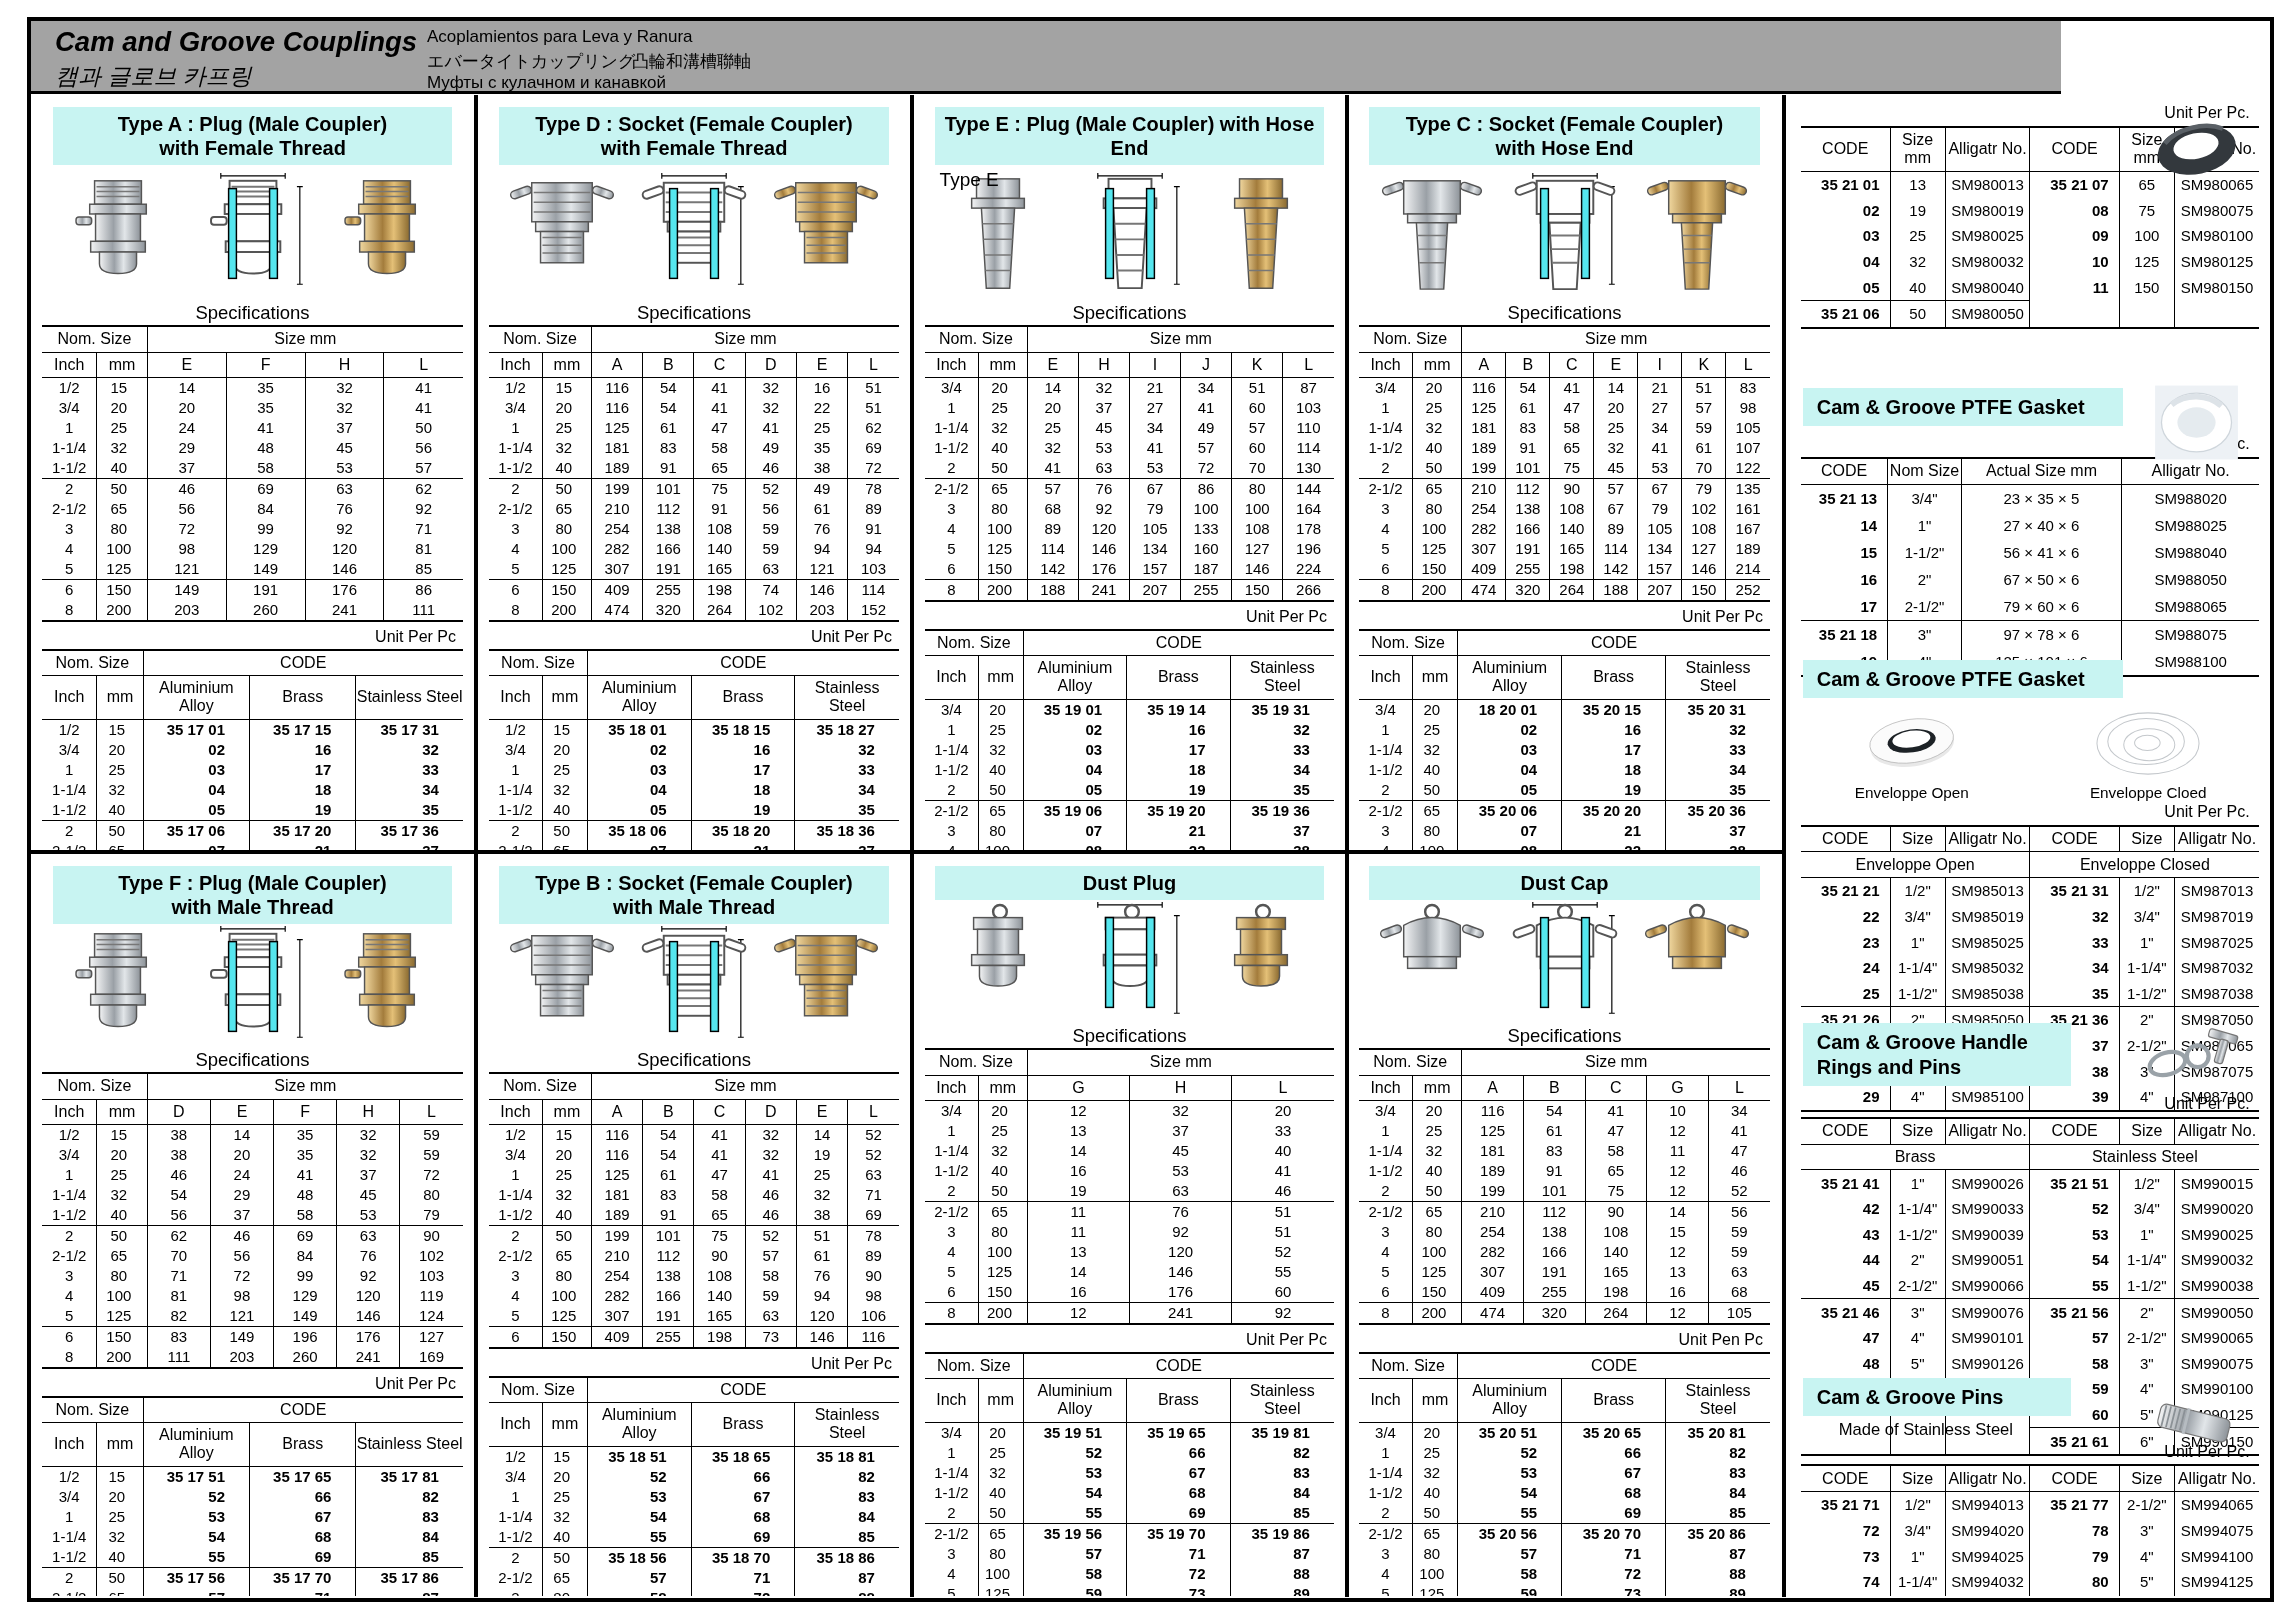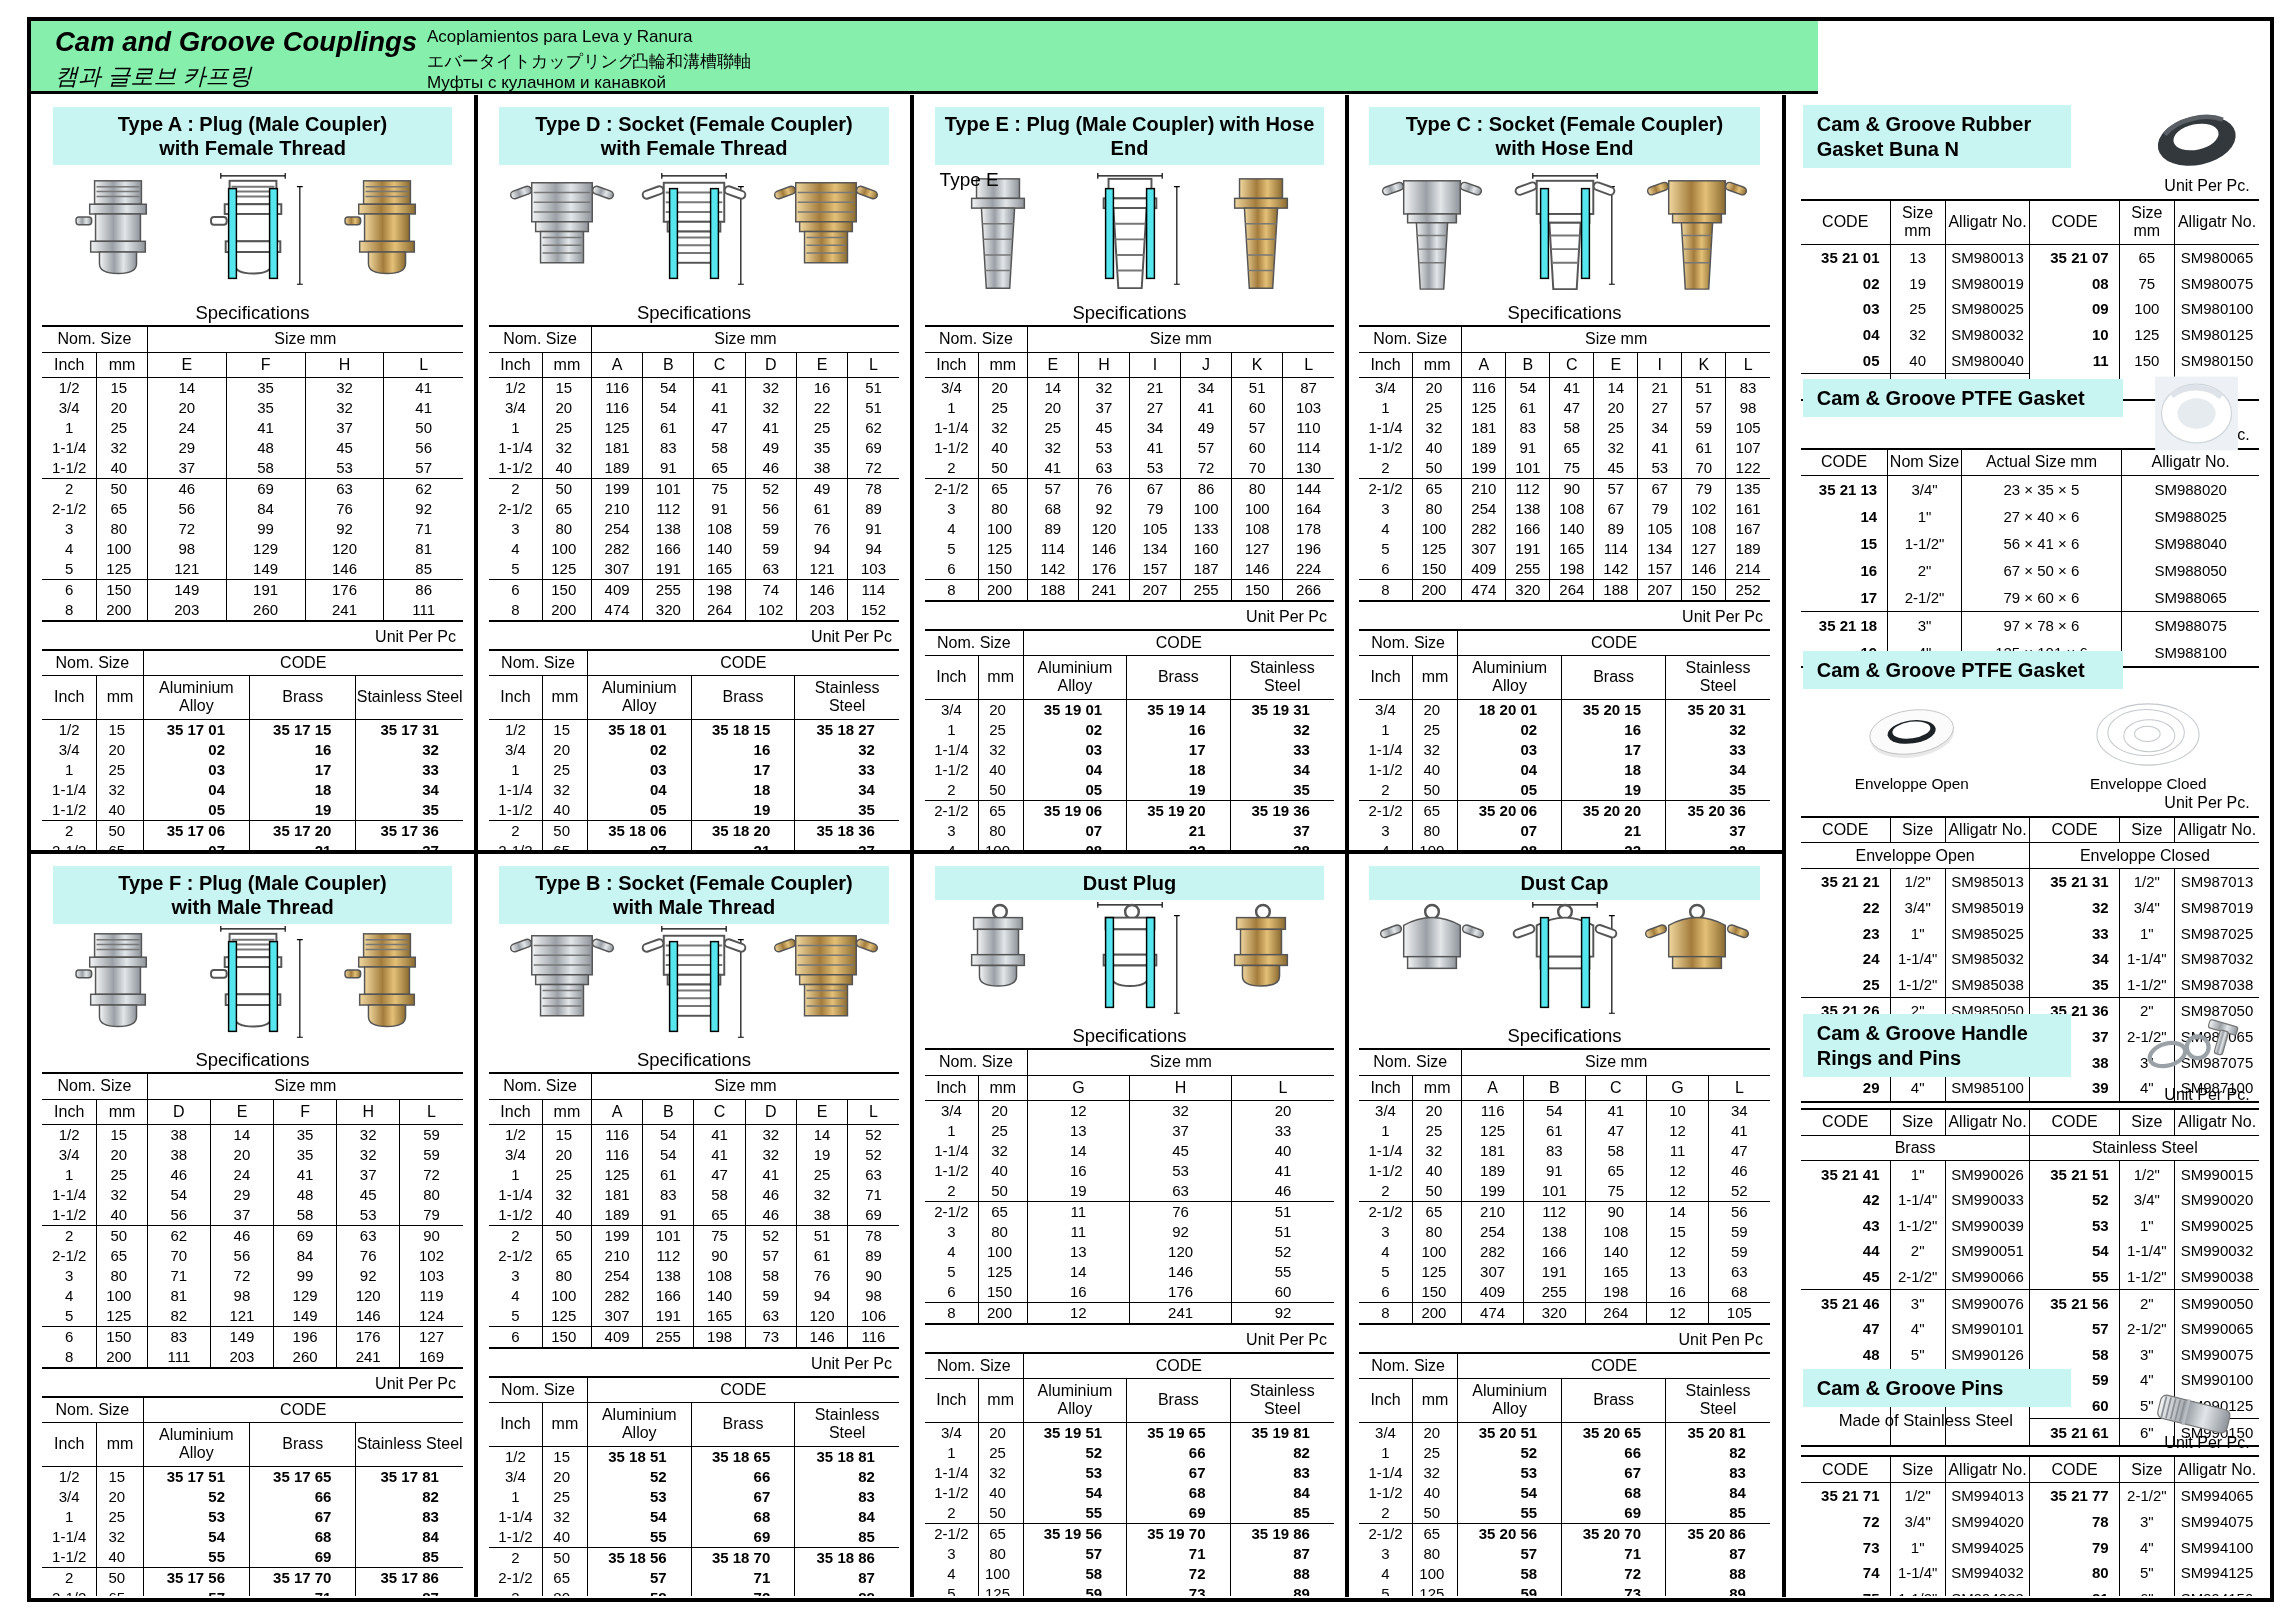--- a/index.html
+++ b/index.html
@@ -1,19 +1,19 @@
 <!DOCTYPE html>
 <html style="font-size:10.2px"><head>
 <meta charset="utf-8">
 <style>
   html,body{margin:0;padding:0;background:#fff;}
   body{width:2295px;height:1621px;position:relative;font-family:"Liberation Sans",sans-serif;color:#000;}
   .frame{position:absolute;left:27px;top:16.6px;width:2247px;height:1585px;border:4.5px solid #000;box-sizing:border-box;background:#fff;}
   
-  .hdr{position:absolute;left:31px;top:21px;width:1787px;height:70px;background:#86efac;border-bottom:3.8px solid #000;box-sizing:content-box;}
+  .hdr{position:absolute;left:31px;top:21px;width:2030px;height:70px;background:#a3a3a3;border-bottom:3.8px solid #000;box-sizing:content-box;}
   .h-en{position:absolute;left:24px;top:5.1px;font-size:27.5px;font-weight:700;font-style:italic;}
   .h-ko{position:absolute;left:24px;top:40px;font-size:23px;font-style:italic;}
   .h-es{position:absolute;left:396px;top:6.4px;font-size:17px;}
   .h-ja{position:absolute;left:396px;top:29px;font-size:17px;}
   .h-zh{position:absolute;left:601px;top:29px;font-size:17px;}
   .h-ru{position:absolute;left:396px;top:52px;font-size:17px;}
   
   .vline{position:absolute;top:95px;width:3.8px;height:1502px;background:#000;}
   .hline{position:absolute;left:31px;top:850px;width:1754px;height:3.8px;background:#000;}
   
@@ -2212,24 +2212,20 @@
           <td class="cc vl">73</td>
           <td class="cc vl">89</td>
         </tr>
       </tbody>
     </table>
 </section>
 
 <div class="acccol" style="left:1786px;top:95px;width:488px;height:1501px;position:absolute">
 
   <section class="acc" style="height:274px">
-    <div class="atitle">
-      <div>Cam &amp; Groove Rubber</div>
-      <div>Gasket Buna N</div>
-    </div>
     <div class="aimg"><svg viewBox="0 0 190 120">
           <g transform="rotate(-12 95 60)">
             <ellipse cx="95" cy="62" rx="62" ry="38" fill="#33383d"></ellipse>
             <ellipse cx="95" cy="56" rx="36" ry="20" fill="#fff"></ellipse>
             <path d="M48 42 a62 38 0 0 1 94 -4" stroke="#5a6066" stroke-width="7" fill="none"></path>
           </g>
         </svg></div>
     <div class="aunit">Unit Per Pc.</div>
     <table class="paired">
         <colgroup>

